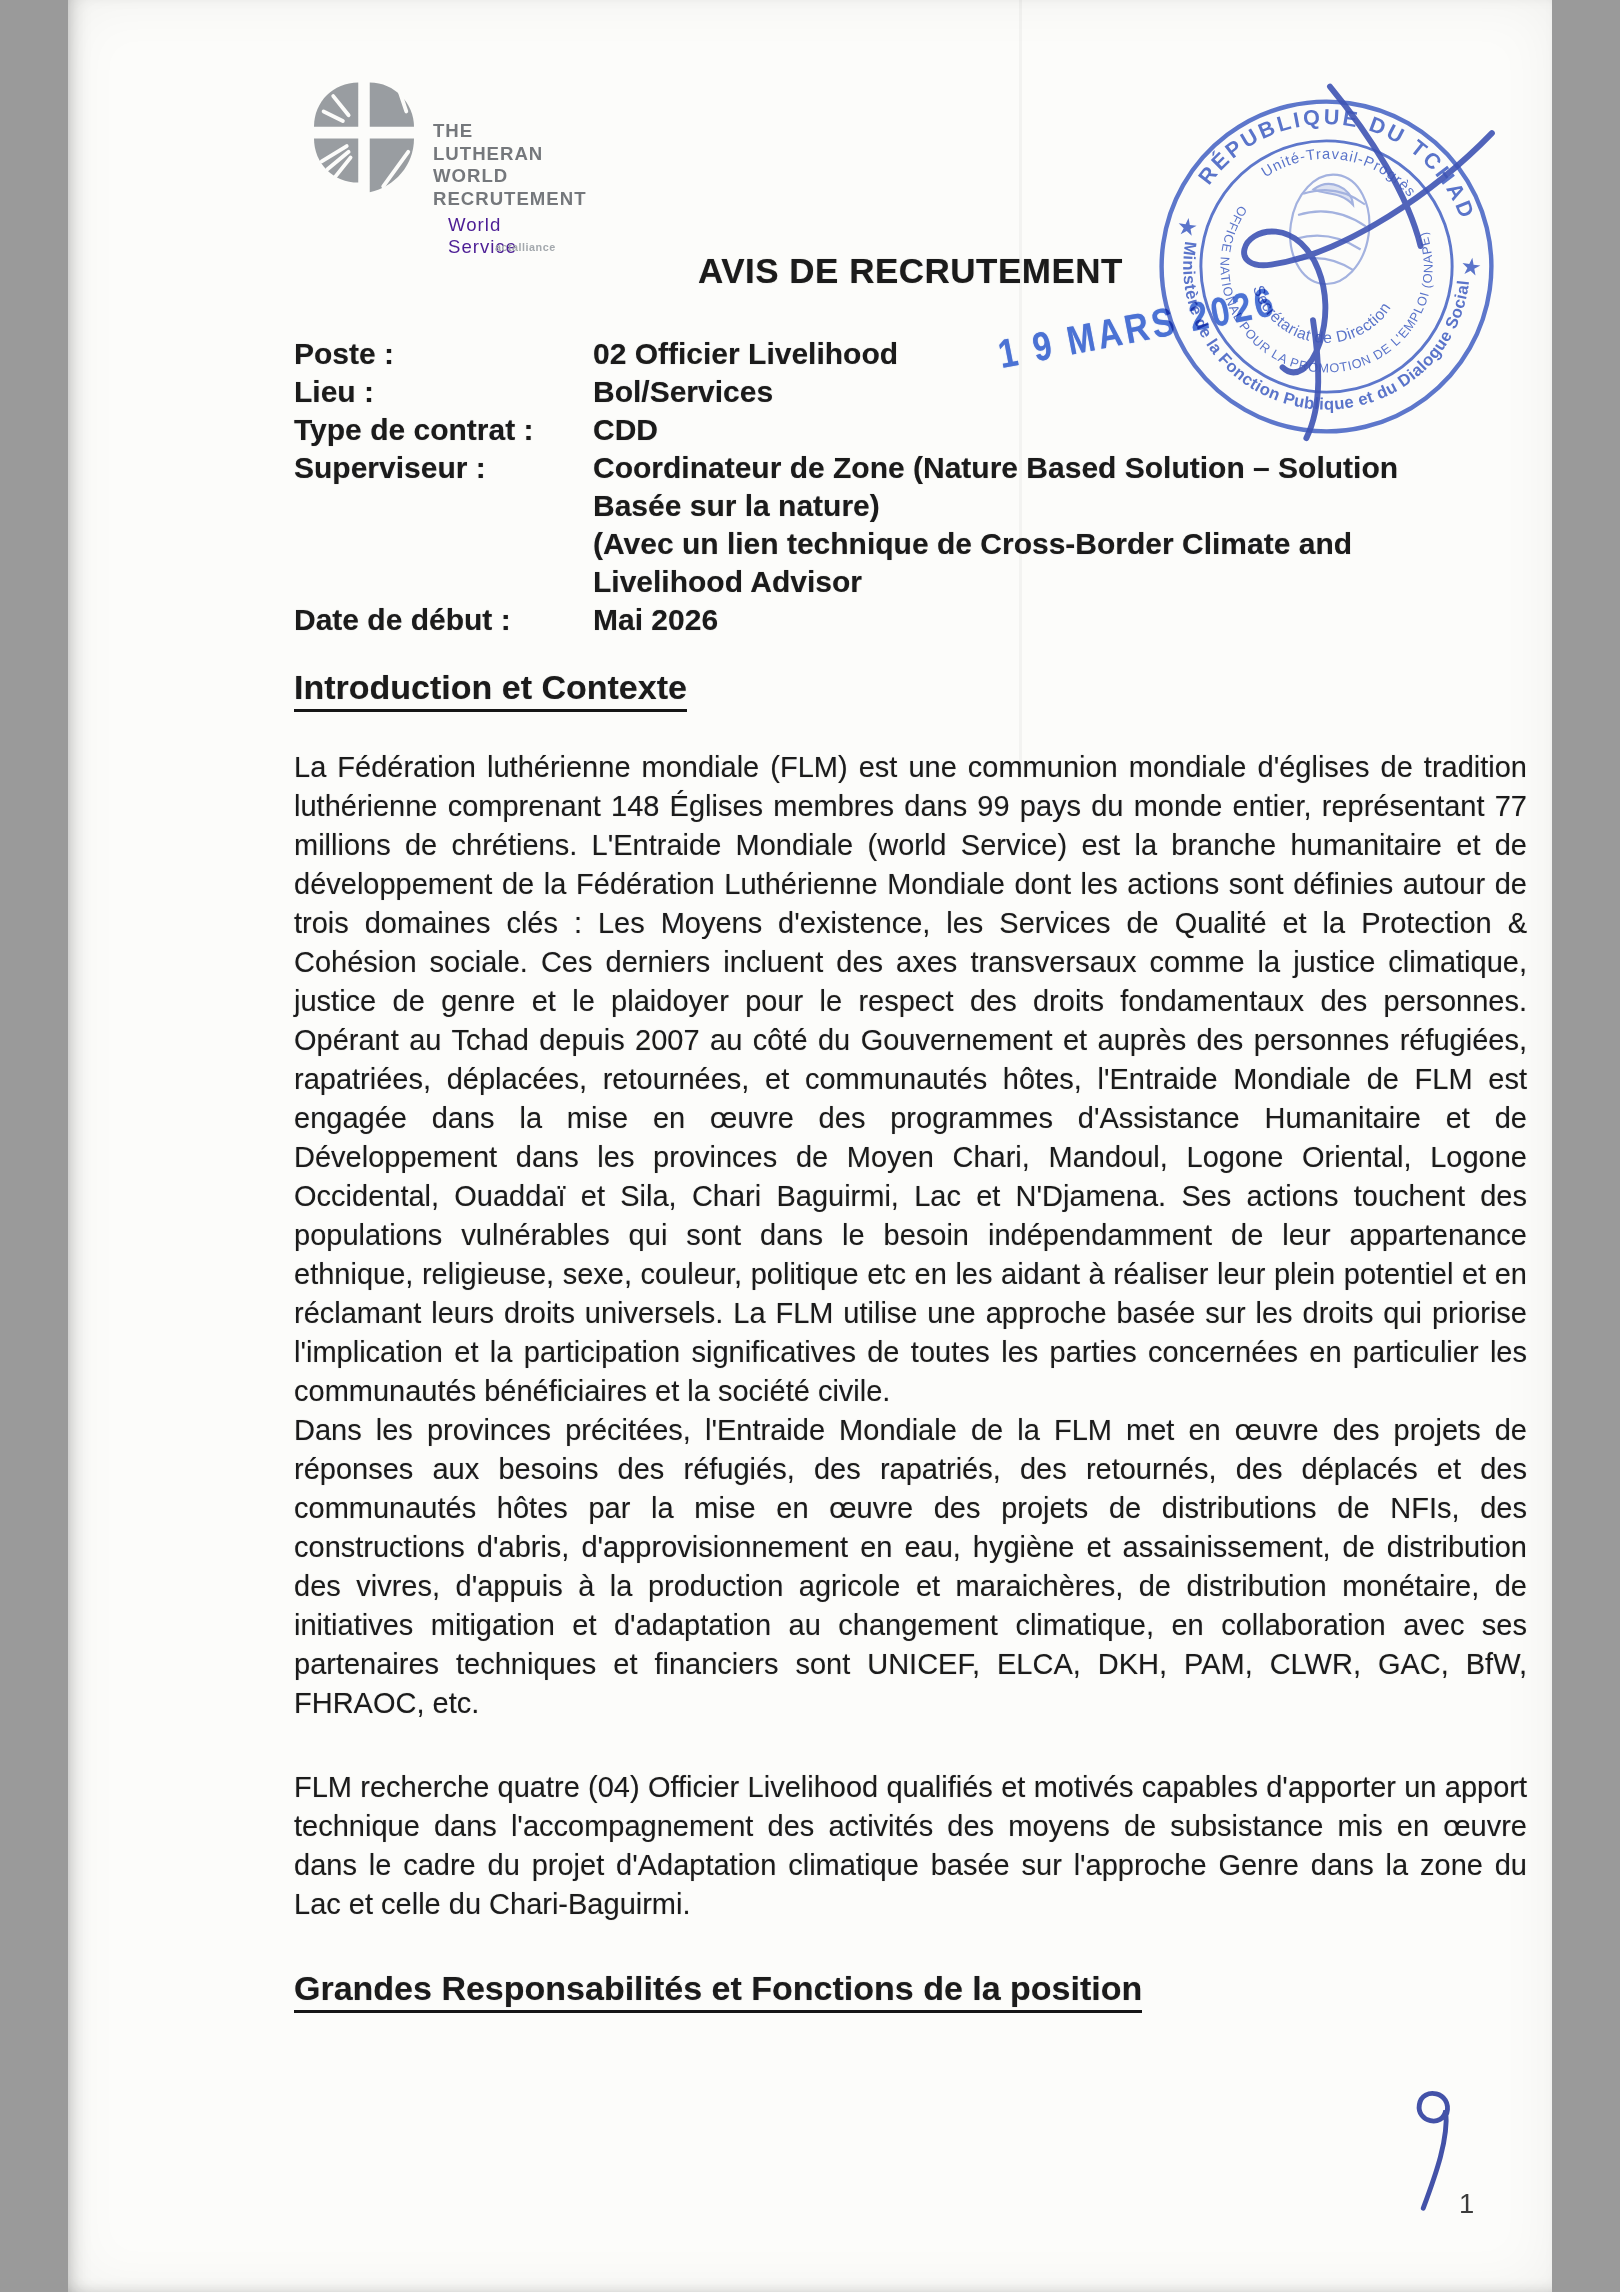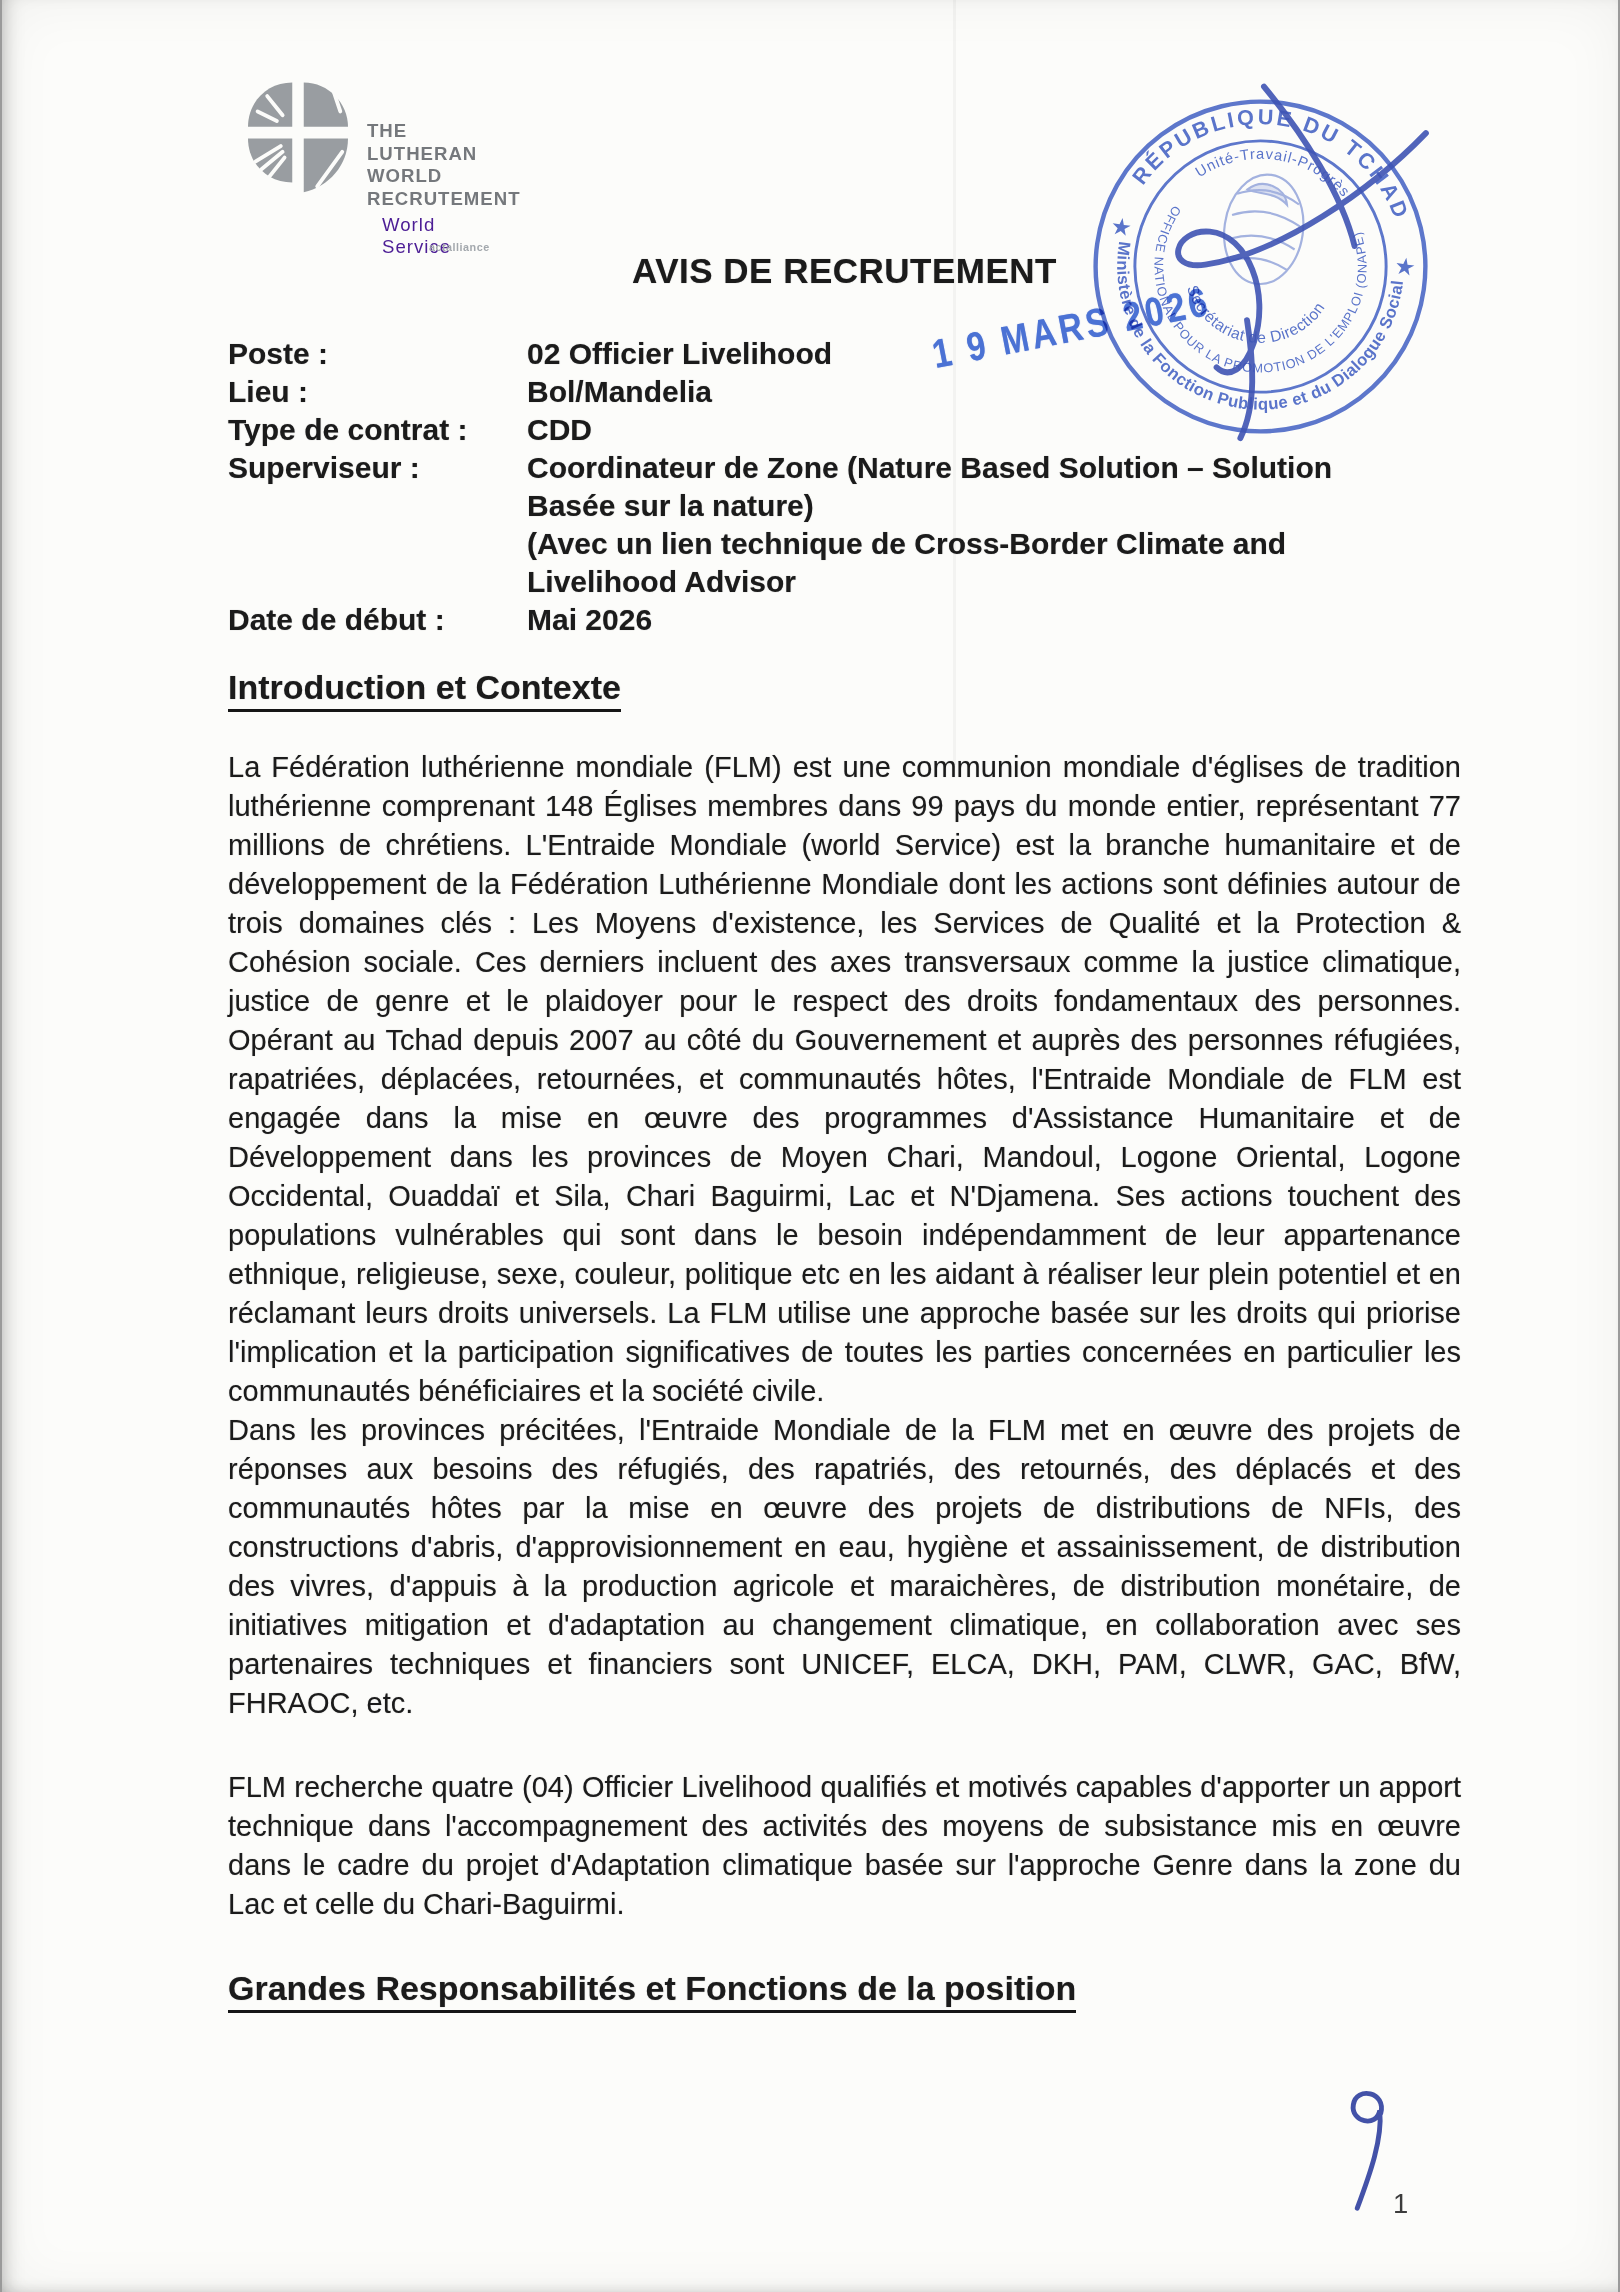--- a/index.html
+++ b/index.html
@@ -1,18 +1,18 @@
 <!DOCTYPE html>
 <html><head>
 <meta charset="utf-8">
 <style>
   html,body{margin:0;padding:0;background:#9a9a9a;}
   .page{
     position:relative;
-    width:1616px;height:2293px;
+    width:1484px;height:2293px;
     margin:0 auto;
     background:#fcfcfa;
     overflow:hidden;
     font-family:"Liberation Sans","DejaVu Sans",sans-serif;
     color:#1b1b1b;
   }
   .page::after{
     content:"";position:absolute;inset:0;pointer-events:none;
     box-shadow:inset 0 0 59px rgba(0,0,0,0.05), inset 13.7px 0 21.6px -13.7px rgba(0,0,0,0.28),
                inset 0 -9.8px 17.6px -11.8px rgba(0,0,0,0.20);
@@ -107,21 +107,21 @@
   <div class="content">
     <div class="doc-title">AVIS DE RECRUTEMENT</div>
 
     <div class="fields">
       <div class="frow">
         <span class="flabel">Poste :</span>
         <span class="fvalue">02 Officier Livelihood</span>
       </div>
       <div class="frow">
         <span class="flabel">Lieu :</span>
-        <span class="fvalue">Bol/Mandelia</span>
+        <span class="fvalue">Bol/Services</span>
       </div>
       <div class="frow">
         <span class="flabel">Type de contrat :</span>
         <span class="fvalue">CDD</span>
       </div>
       <div class="frow">
         <span class="flabel">Superviseur :</span>
         <span class="fvalue">
           <div>Coordinateur de Zone (Nature Based Solution – Solution</div>
           <div>Basée sur la nature)</div>

